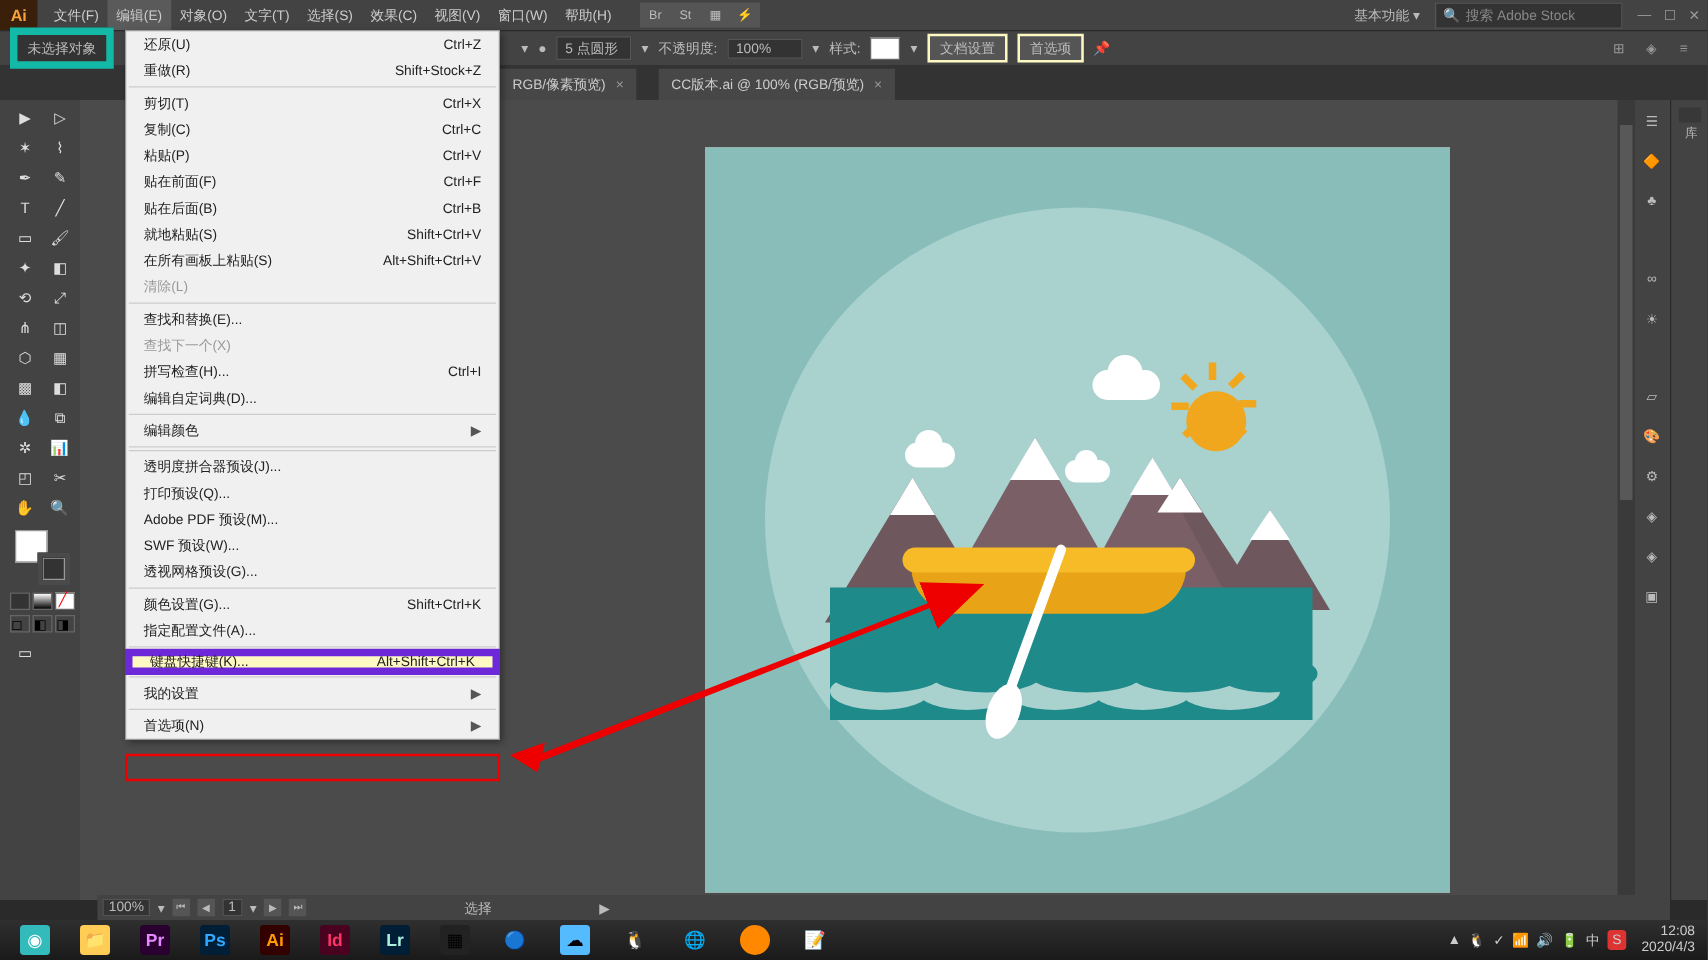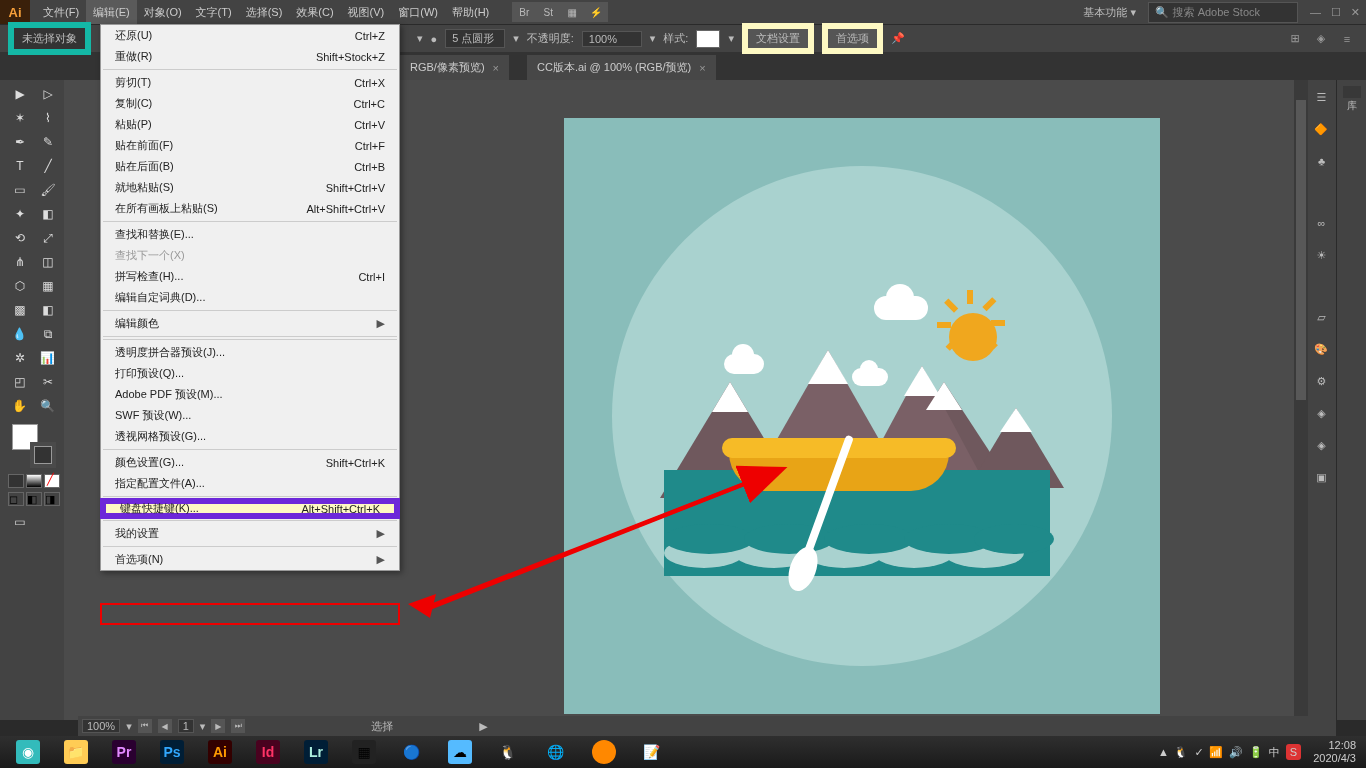--- a/index.html
+++ b/index.html
@@ -11,21 +11,21 @@
 .menubar-right{margin-left:auto;display:flex;align-items:center;gap:4px;padding-right:6px}
 .mb-icon{width:24px;height:20px;background:#555;display:flex;align-items:center;justify-content:center;color:#bbb;font-size:10px}
 .workspace-sel{background:#434343;color:#bbb;padding:2px 8px;border:none}
 .search-stock{background:#333;border:1px solid #555;padding:2px 6px;color:#888;width:150px;display:flex;align-items:center;gap:4px}
 .win-btns{display:flex;gap:10px;color:#999;margin-left:8px}
 .options-bar{height:28px;background:#434343;border-top:1px solid #2a2a2a;display:flex;align-items:center;color:#bbb;padding:0 8px;gap:8px}
 .noselect{background:#333;padding:3px 8px;border:6px solid #14b8a6}
 .swatch{width:24px;height:18px;border:1px solid #666}
 .label{color:#bbb}
 .dd-val{background:#333;border:1px solid #555;padding:1px 6px;min-width:60px}
-.btn{background:#555;border:6px solid #fef9c3;padding:2px 8px}
+.btn{background:#555;border:2px solid #fef9c3;padding:2px 8px}
 .options-right{margin-left:auto;display:flex;gap:4px}
 .opt-icon{width:22px;height:18px;display:flex;align-items:center;justify-content:center;color:#999}
 .tabstrip{height:28px;background:#333;display:flex;align-items:flex-end;padding-left:400px}
 .doc-tab{background:#474747;color:#ccc;padding:5px 10px;margin-right:18px;display:flex;align-items:center;gap:8px;font-size:11px}
 .doc-tab .x{color:#999}
 .main{display:flex;height:640px}
 .tool-col{width:4px;background:#434343}
 .tools{width:60px;background:#434343;display:flex;flex-wrap:wrap;padding:2px;align-content:flex-start;position:relative}
 .tool{width:28px;height:24px;display:flex;align-items:center;justify-content:center;color:#ddd;font-size:12px}
 .color-box{width:44px;height:44px;position:relative;margin:6px}
@@ -311,20 +311,23 @@
       <span>Ctrl+B</span>
     </div>
     <div class="mi">
       <span>就地粘贴(S)</span>
       <span>Shift+Ctrl+V</span>
     </div>
     <div class="mi">
       <span>在所有画板上粘贴(S)</span>
       <span>Alt+Shift+Ctrl+V</span>
     </div>
+    <div class="mi disabled">
+      <span>清除(L)</span>
+    </div>
     <div class="sep"></div>
     <div class="mi">
       <span>查找和替换(E)...</span>
     </div>
     <div class="mi disabled">
       <span>查找下一个(X)</span>
     </div>
     <div class="mi">
       <span>拼写检查(H)...</span>
       <span>Ctrl+I</span>

